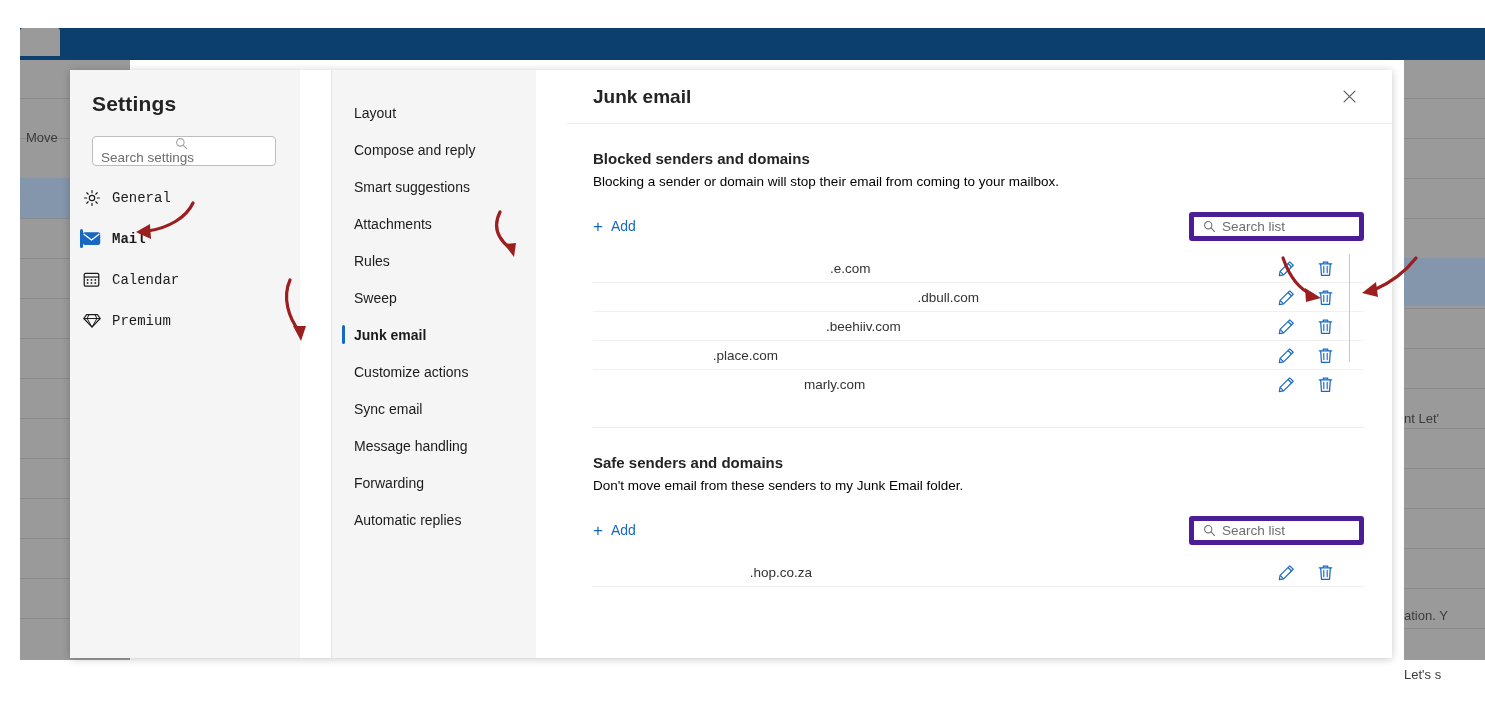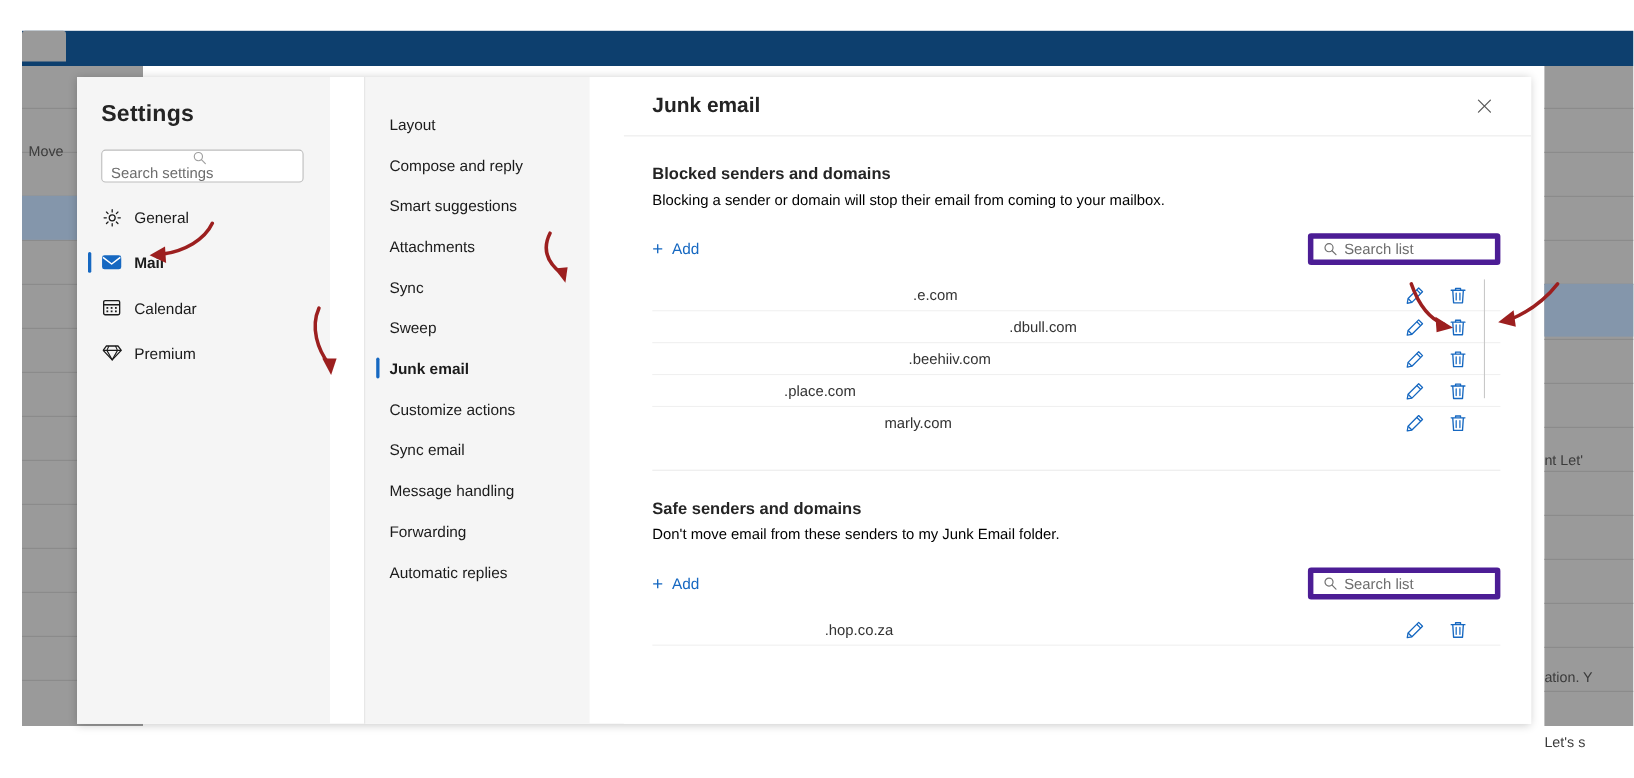--- a/index.html
+++ b/index.html
@@ -34,21 +34,21 @@
   .nav-left { width:230px; background:#f5f5f5; padding:22px 0 0 0; flex:0 0 230px; }
   .settings-title { font-size:21px; font-weight:bold; color:#242424; padding:0 0 0 22px; letter-spacing:.2px; }
   .search-wrap { margin:20px 0 0 22px; width:184px; height:30px; background:#ffffff;
     border:1px solid #bdbdbd; border-radius:4px; display:flex; align-items:center; padding:0 8px;flex-direction:column; }
   .search-ico { width:13px; height:13px; flex:0 0 13px; margin-right:6px; opacity:.65; }
   .search-inp { border:0; outline:0; font-family:"Liberation Sans", sans-serif;
     font-size:13.5px; color:#444; background:transparent; width:100%; }
   .search-inp::placeholder { color:#6d6d6d; }
 
   .nav-item { position:relative; display:flex; align-items:center; height:35px;
-    padding-left:22px; font-size:14px; color:#1b1b1b; cursor:pointer; margin-top:6px; }
+    padding-left:12px; font-size:14px; color:#1b1b1b; cursor:pointer; margin-top:6px;font-family:Liberation Mono, monospace; }
   .nav-item .ico { width:19px; height:19px; flex:0 0 19px; margin-right:11px; display:flex; align-items:center; justify-content:center;}
   .nav-item.active { font-weight:bold; }
   .nav-item.active::before { content:""; position:absolute; left:10px; top:8px; width:3px; height:19px; background:#1668c1; border-radius:2px; }
 
   
   .nav-mid { width:205px; flex:0 0 205px; background:#f5f5f5; border-left:1px solid #e6e6e6;
     padding:24px 0 0 0; }
   .mid-item { position:relative; height:37px; display:flex; align-items:center;
     padding-left:22px; font-size:14px; color:#1b1b1b; cursor:pointer; }
   .mid-item.active { font-weight:bold; }
@@ -215,21 +215,21 @@
       <div class="mid-item">
           <span>Compose and reply</span>
         </div>
       <div class="mid-item">
           <span>Smart suggestions</span>
         </div>
       <div class="mid-item">
           <span>Attachments</span>
         </div>
       <div class="mid-item">
-          <span>Sync</span>
+          <span>Rules</span>
         </div>
       <div class="mid-item">
           <span>Sweep</span>
         </div>
       <div class="mid-item active">
           <span>Junk email</span>
         </div>
       <div class="mid-item">
           <span>Customize actions</span>
         </div>

